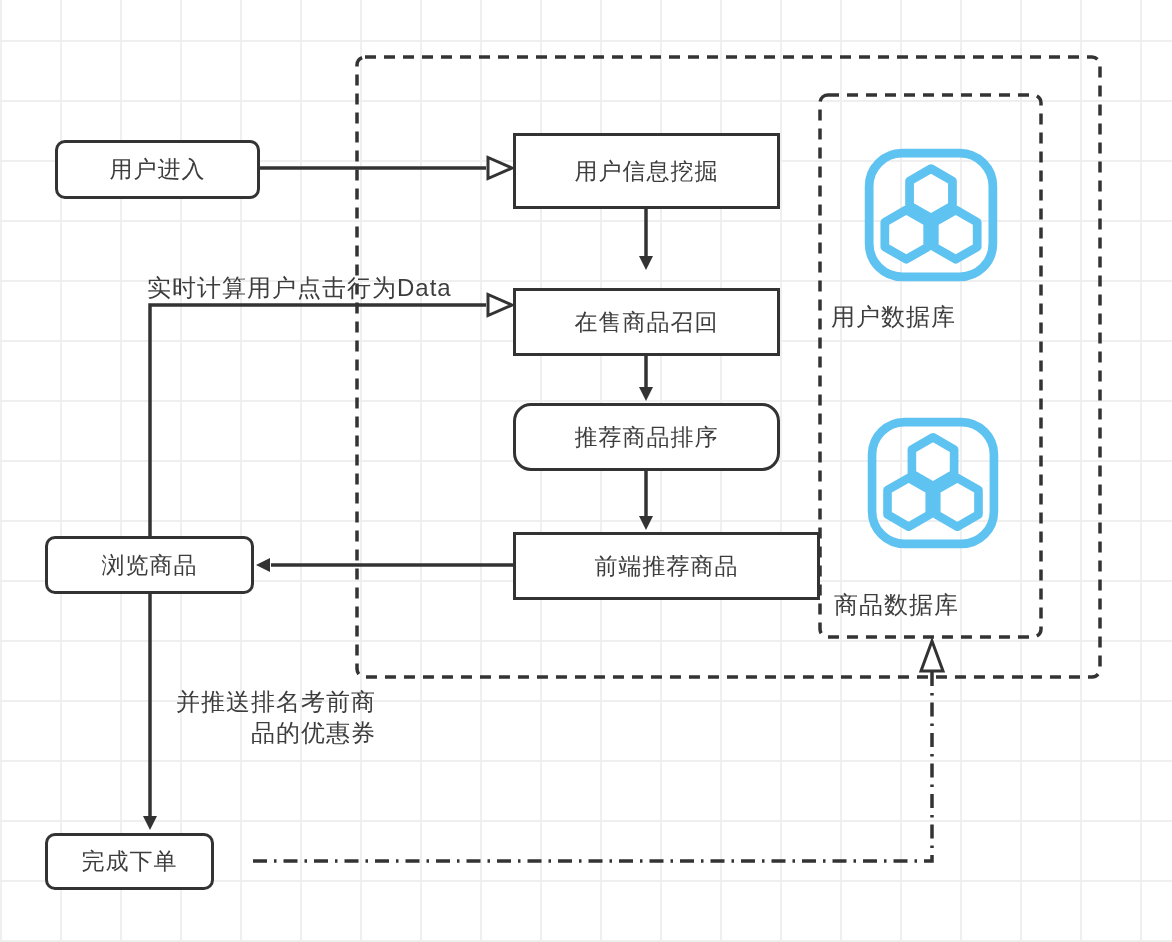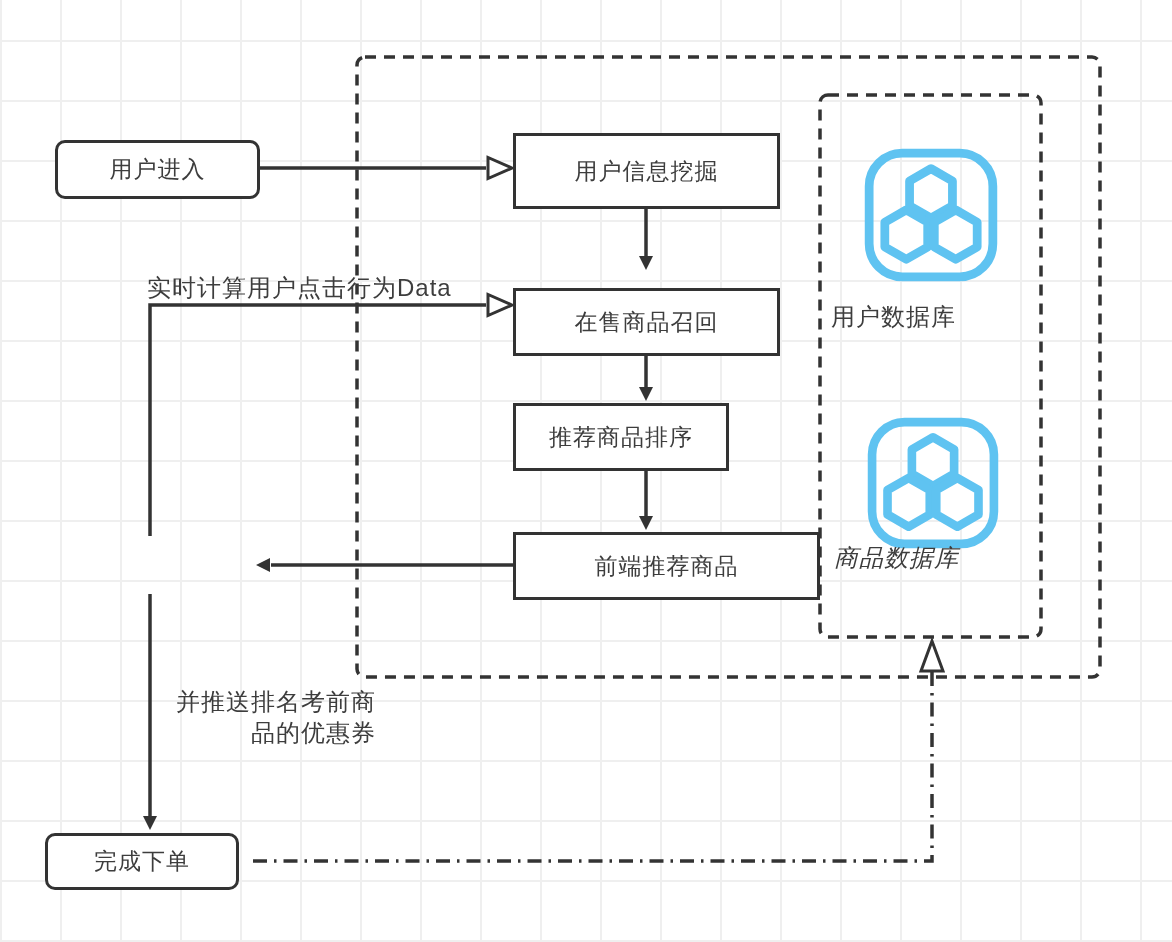--- a/index.html
+++ b/index.html
@@ -92,30 +92,33 @@
   </div>
 
   <div class="node" style="left:513px;top:133px;width:267px;height:76px;">
     <span>用户信息挖掘</span>
   </div>
 
   <div class="node" style="left:513px;top:272px;width:267px;height:68px;margin-top:16px;">
     <span>在售商品召回</span>
   </div>
 
-  <div class="node" style="left:513px;top:403px;width:216px;height:68px;">
+  <div class="node" style="left:513px;top:403px;width:267px;height:68px;border-radius:18px;">
     <span>推荐商品排序</span>
   </div>
 
   <div class="node" style="left:513px;top:532px;width:307px;height:68px;">
     <span>前端推荐商品</span>
   </div>
 
+  <div class="node rounded" style="left:45px;top:536px;width:209px;height:58px;">
+    <span>浏览商品</span>
+  </div>
 
-  <div class="node rounded" style="left:45px;top:833px;width:194px;height:57px;text-align:right;">
+  <div class="node rounded" style="left:45px;top:833px;width:169px;height:57px;text-align:right;">
     <span>完成下单</span>
   </div>
 
   <div class="db-icon" style="left:864px;top:145px;">
     <svg width="134" height="140" viewBox="0 0 130 130">
       <rect x="5" y="5" width="120" height="120" rx="32" fill="none" stroke="#5FC3F1" stroke-width="8.5"></rect>
       <polygon points="65,20 85.8,32 85.8,56 65,68 44.2,56 44.2,32" fill="#ffffff" stroke="#5FC3F1" stroke-width="8.5" stroke-linejoin="round"></polygon>
       <polygon points="41,60 61.8,72 61.8,96 41,108 20.2,96 20.2,72" fill="#ffffff" stroke="#5FC3F1" stroke-width="8.5" stroke-linejoin="round"></polygon>
       <polygon points="89,60 109.8,72 109.8,96 89,108 68.2,96 68.2,72" fill="#ffffff" stroke="#5FC3F1" stroke-width="8.5" stroke-linejoin="round"></polygon>
     </svg>
@@ -123,21 +126,21 @@
   <div class="db-label" style="left:831px;top:301px;width:200px;">用户数据库</div>
 
   <div class="db-icon" style="left:867px;top:414px;">
     <svg width="132" height="138" viewBox="0 0 130 130">
       <rect x="5" y="5" width="120" height="120" rx="32" fill="none" stroke="#5FC3F1" stroke-width="8.5"></rect>
       <polygon points="65,20 85.8,32 85.8,56 65,68 44.2,56 44.2,32" fill="#ffffff" stroke="#5FC3F1" stroke-width="8.5" stroke-linejoin="round"></polygon>
       <polygon points="41,60 61.8,72 61.8,96 41,108 20.2,96 20.2,72" fill="#ffffff" stroke="#5FC3F1" stroke-width="8.5" stroke-linejoin="round"></polygon>
       <polygon points="89,60 109.8,72 109.8,96 89,108 68.2,96 68.2,72" fill="#ffffff" stroke="#5FC3F1" stroke-width="8.5" stroke-linejoin="round"></polygon>
     </svg>
   </div>
-  <div class="db-label" style="left:834px;top:542px;width:200px;font-style:italic;">商品数据库</div>
+  <div class="db-label" style="left:834px;top:589px;width:200px;">商品数据库</div>
 
   <div class="edge-label" style="left:147px;top:256px;margin-top:16px;">实时计算用户点击行为Data</div>
 
   <div class="edge-label multiline" style="left:158px;top:686px;width:218px;">
     <span>并推送排名考前商</span><br>
     <span>品的优惠券</span>
   </div>
 
 
 </div>

